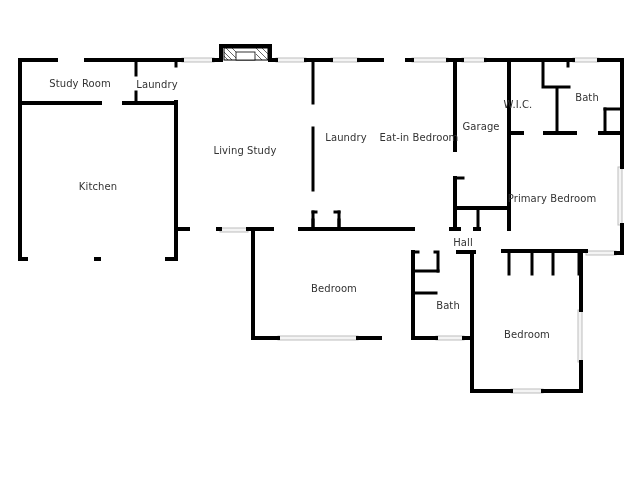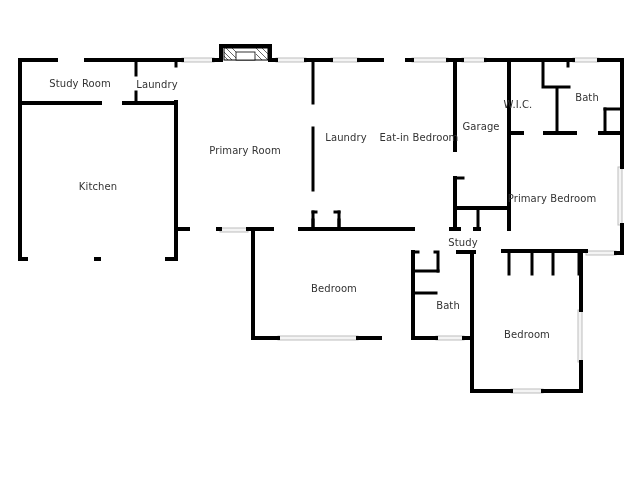--- a/index.html
+++ b/index.html
@@ -125,24 +125,24 @@
     <path class="wall-thin" d="M532,251 V274"></path>
     <path class="wall-thin" d="M553,251 V274"></path>
     <path class="wall-thin" d="M579,251 V274"></path>
   </g>
 </svg>
 
 <div>
   <span class="lbl" style="left:80px;top:83px">Study Room</span>
   <span class="lbl" style="left:157px;top:84px">Laundry</span>
   <span class="lbl" style="left:98px;top:186px">Kitchen</span>
-  <span class="lbl" style="left:245px;top:150px">Primary Room</span>
+  <span class="lbl" style="left:245px;top:150px">Living Study</span>
   <span class="lbl" style="left:346px;top:137px">Laundry</span>
   <span class="lbl" style="left:419px;top:137px">Eat-in Bedroom</span>
   <span class="lbl" style="left:481px;top:126px">Garage</span>
   <span class="lbl" style="left:518px;top:104px">W.I.C.</span>
   <span class="lbl" style="left:587px;top:97px">Bath</span>
   <span class="lbl" style="left:552px;top:198px">Primary Bedroom</span>
-  <span class="lbl" style="left:463px;top:242px">Study</span>
+  <span class="lbl" style="left:463px;top:242px">Hall</span>
   <span class="lbl" style="left:334px;top:288px">Bedroom</span>
   <span class="lbl" style="left:448px;top:305px">Bath</span>
   <span class="lbl" style="left:527px;top:334px">Bedroom</span>
 </div>
 
 </body></html>

